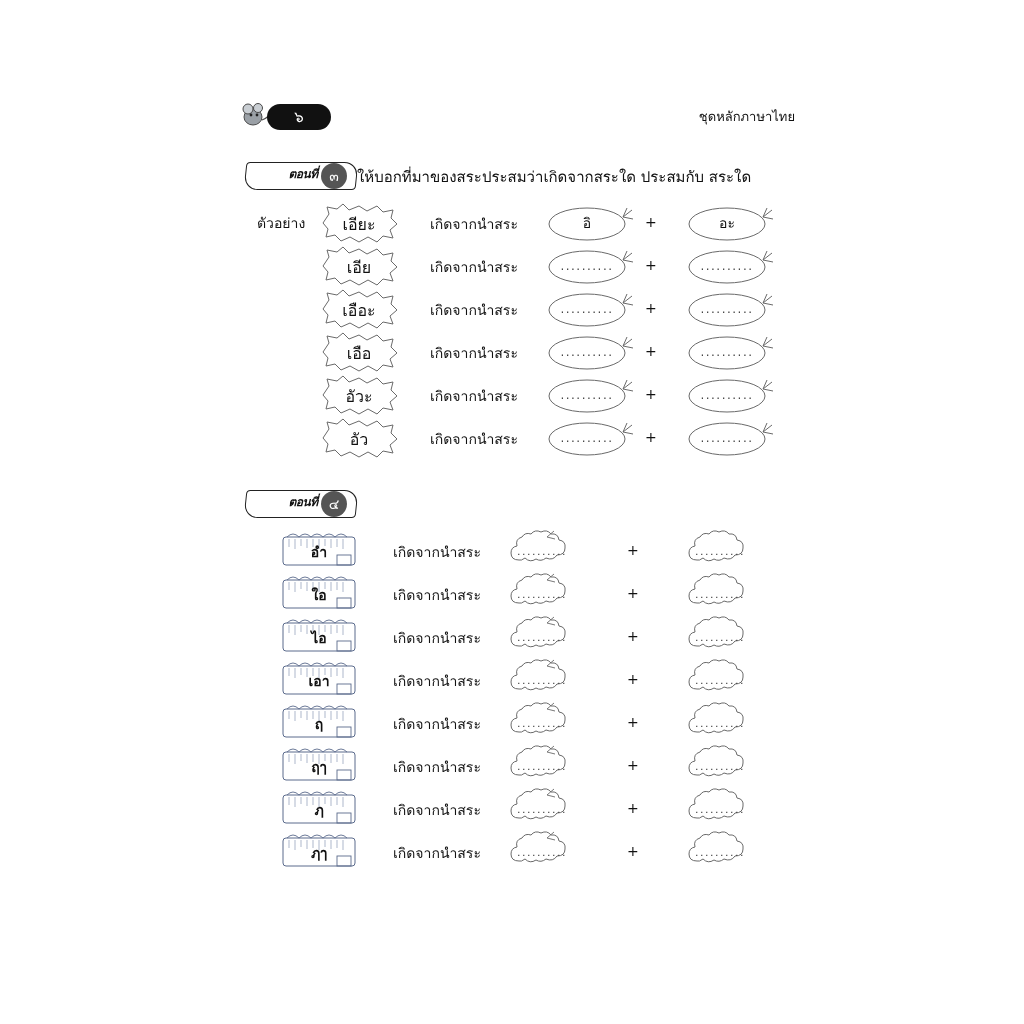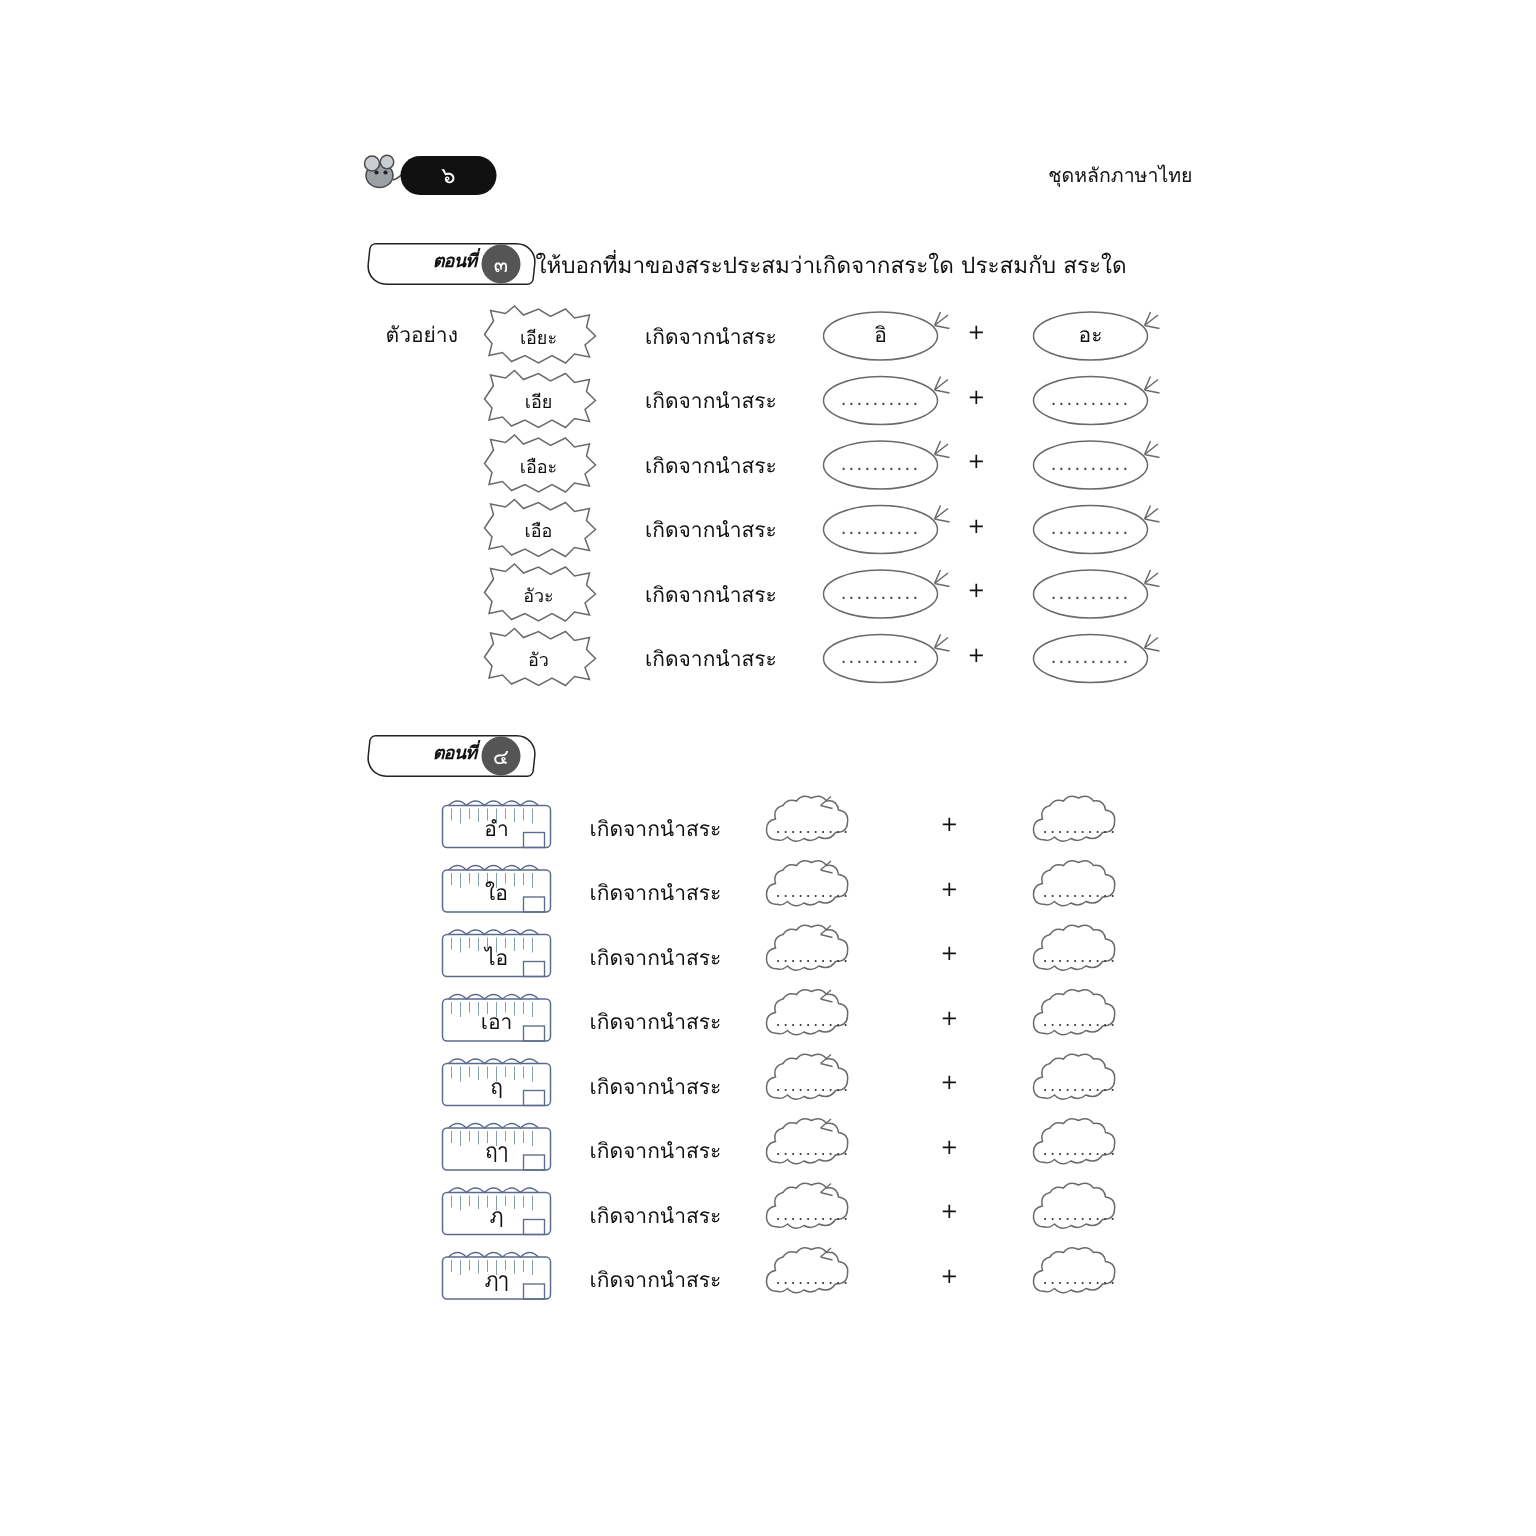--- a/index.html
+++ b/index.html
@@ -147,21 +147,21 @@
     height: 44px;
   }
   .star-token svg { display: block; }
   .token-text {
     position: absolute;
     left: 0; top: 0;
     width: 84px; height: 44px;
     display: flex;
     align-items: center;
     justify-content: center;
-    font-size: 12px;
+    font-size: 16px;
     color: #111;
     padding-top: 2px;
     box-sizing: border-box;
   }
 
   .phrase {
     position: absolute;
     left: 185px;
     top: 11px;
     font-size: 14px;
@@ -201,24 +201,25 @@
     font-size: 14px;
     color: #111;
   }
 
   
   .rows4 { position: absolute; left: 0; top: 40px; width: 700px; }
   .row4 { position: relative; height: 43px; }
 
   .plaque {
     position: absolute;
-    left: 46px;
+    left: 34px;
     top: -1px;
     width: 80px;
     height: 42px;
+    font-weight: bold;
   }
   .plaque svg { display: block; }
   .plaque-text {
     position: absolute;
     left: 0; top: 4px;
     width: 80px; height: 38px;
     display: flex;
     align-items: center;
     justify-content: center;
     font-size: 14px;

